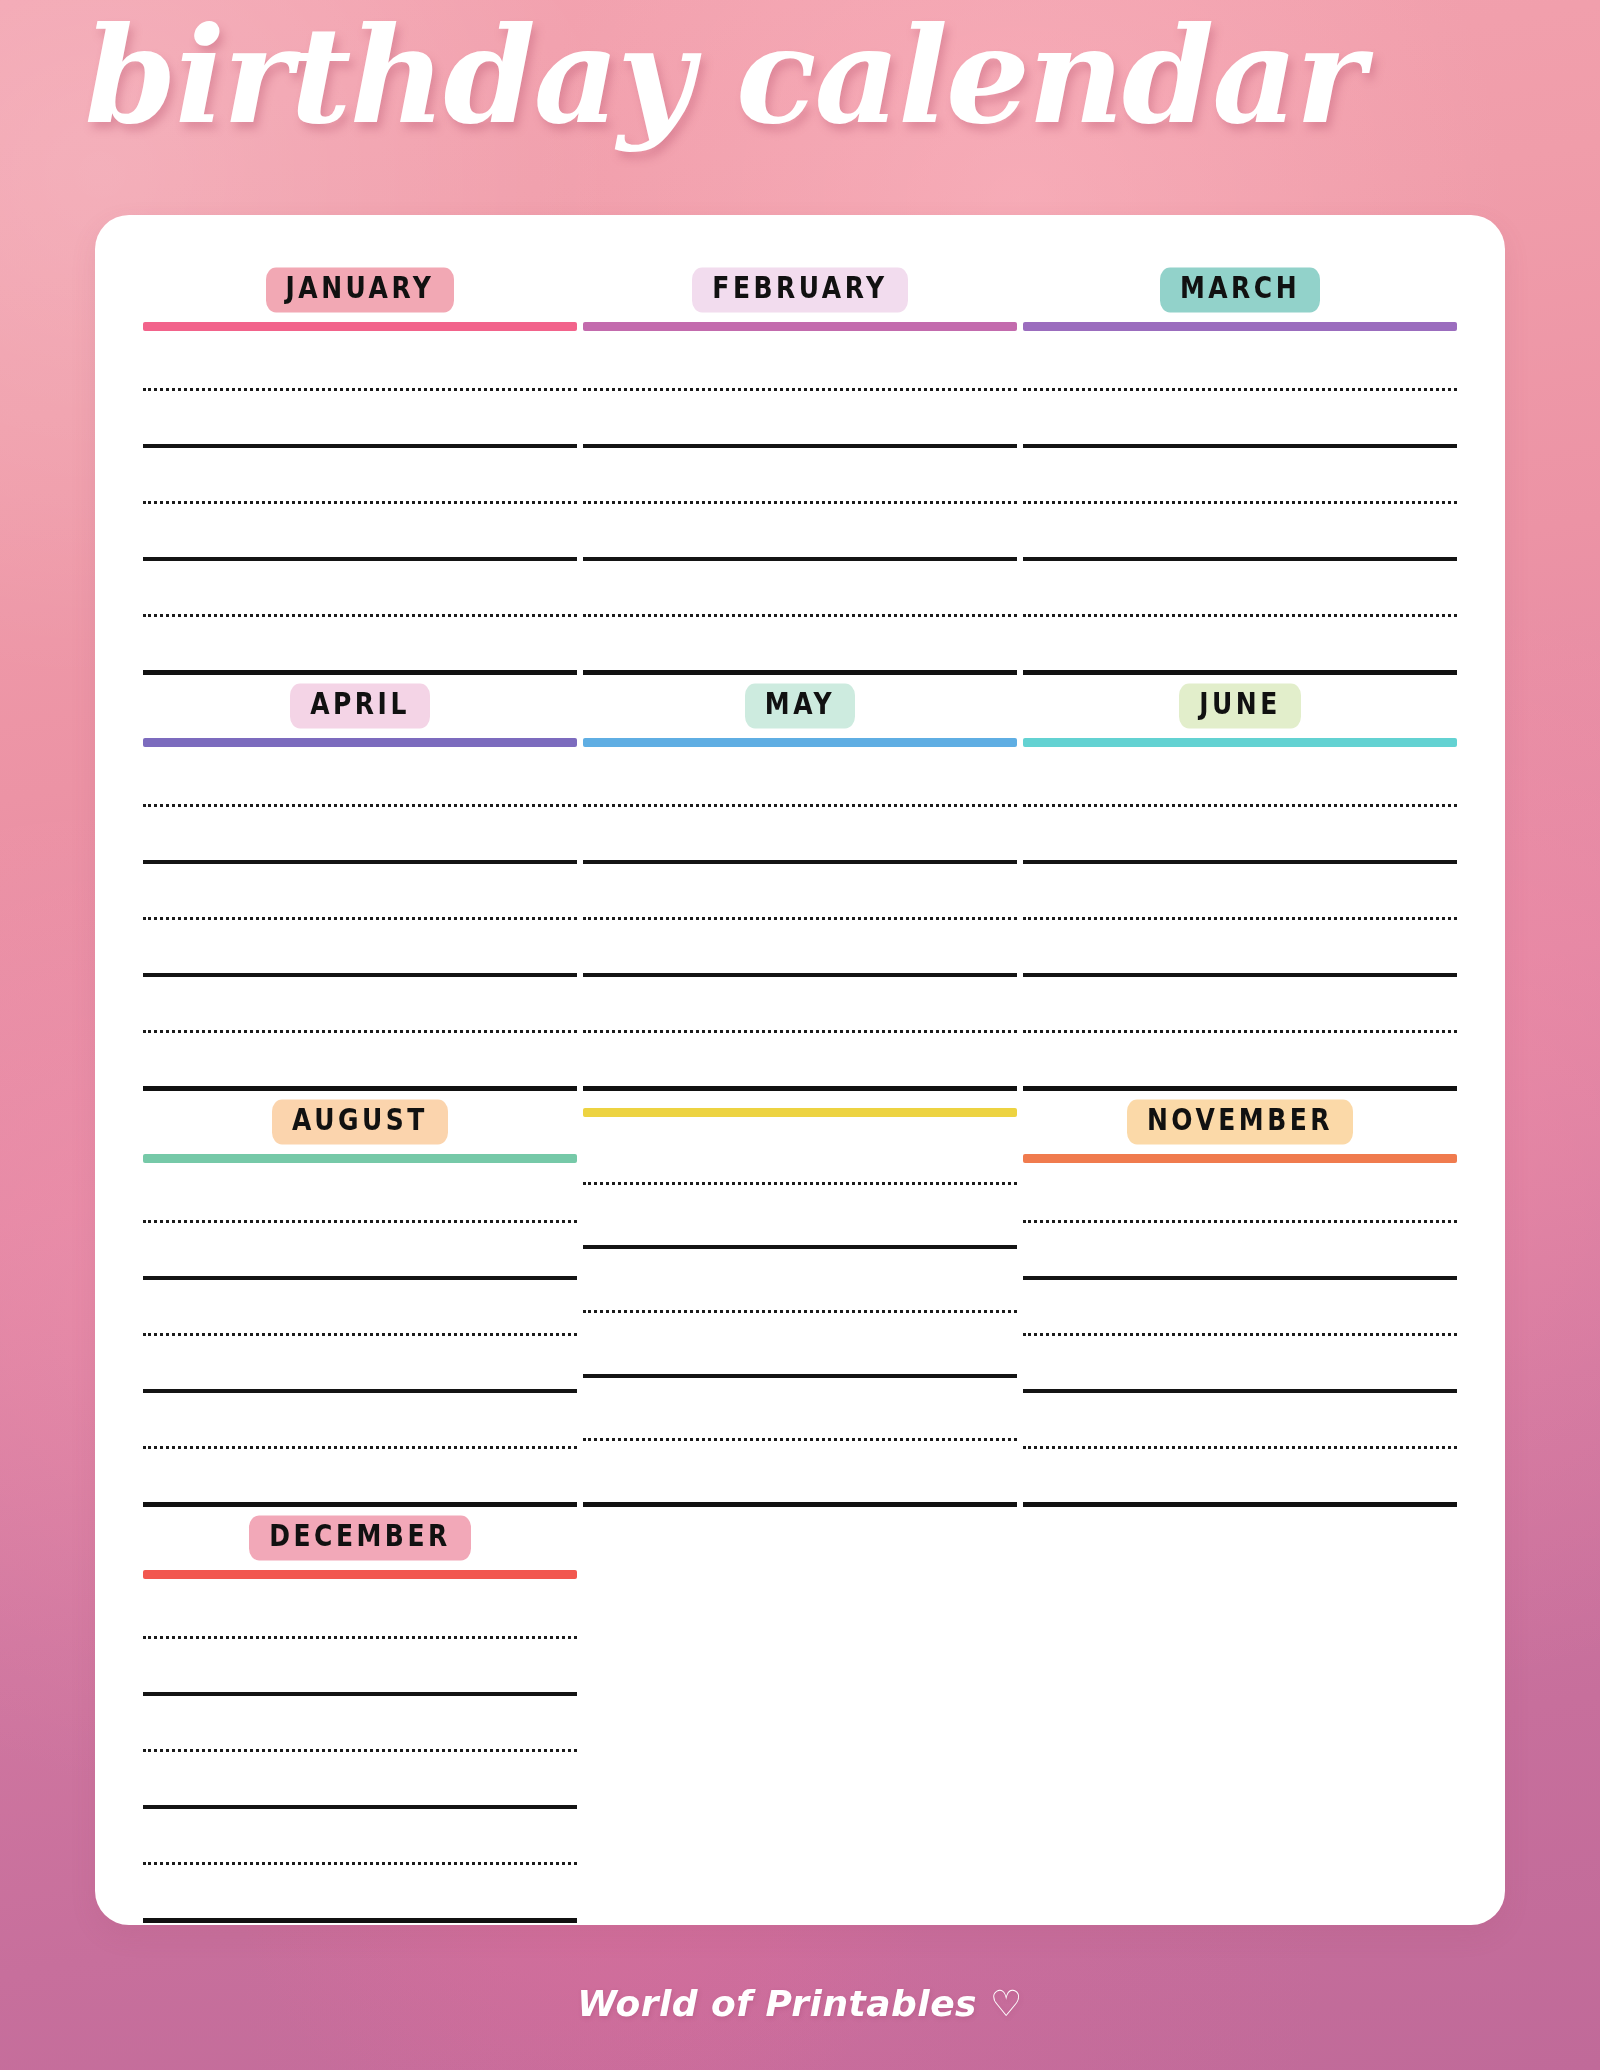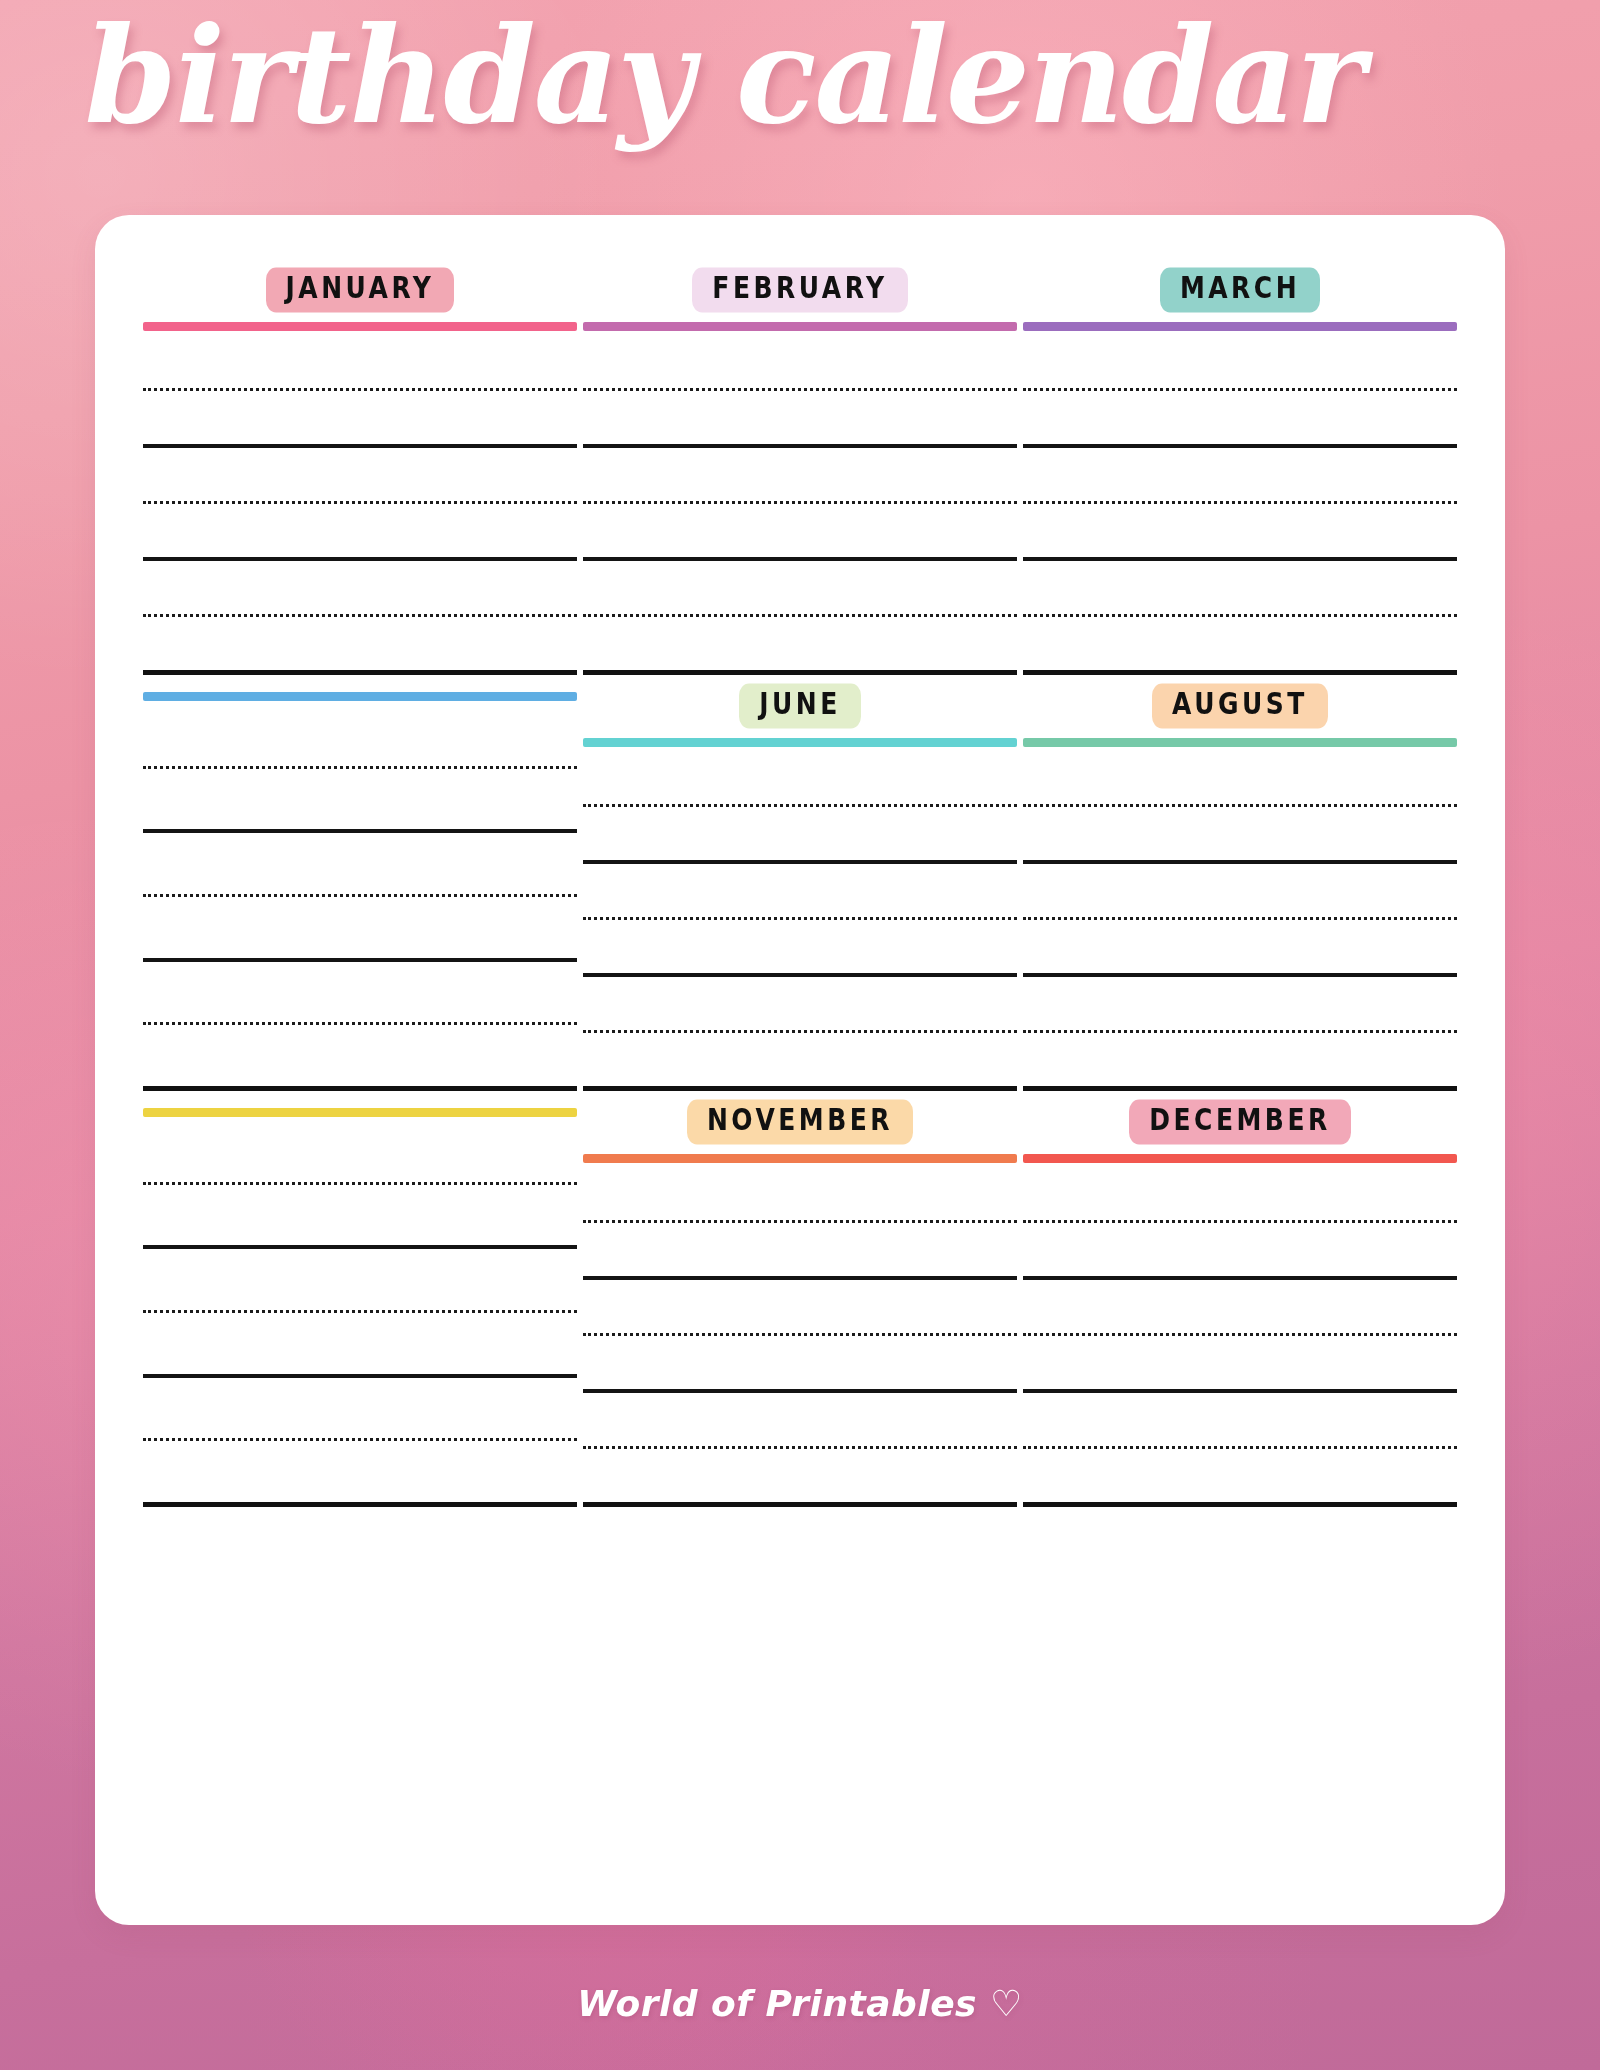--- a/index.html
+++ b/index.html
@@ -219,20 +219,37 @@
           <div class="m-lines">
             <div class="rule dotted"></div>
             <div class="rule solid"></div>
             <div class="rule dotted"></div>
             <div class="rule solid"></div>
             <div class="rule dotted"></div>
           </div>
           <div class="m-close"></div>
         </div>
         <div class="month">
+          <div class="m-label-row">
+            <span class="m-pill" style="background: rgb(244, 212, 230);">APRIL</span>
+          </div>
+          <div class="m-bar" style="background: rgb(124, 107, 190);"></div>
+          <div class="m-lines">
+            <div class="rule dotted"></div>
+            <div class="rule solid"></div>
+            <div class="rule dotted"></div>
+            <div class="rule solid"></div>
+            <div class="rule dotted"></div>
+          </div>
+          <div class="m-close"></div>
+        </div>
+        <div class="month">
+          <div class="m-label-row">
+            <span class="m-pill" style="background: rgb(205, 235, 223);">MAY</span>
+          </div>
           <div class="m-bar" style="background: rgb(95, 174, 227);"></div>
           <div class="m-lines">
             <div class="rule dotted"></div>
             <div class="rule solid"></div>
             <div class="rule dotted"></div>
             <div class="rule solid"></div>
             <div class="rule dotted"></div>
           </div>
           <div class="m-close"></div>
         </div>

